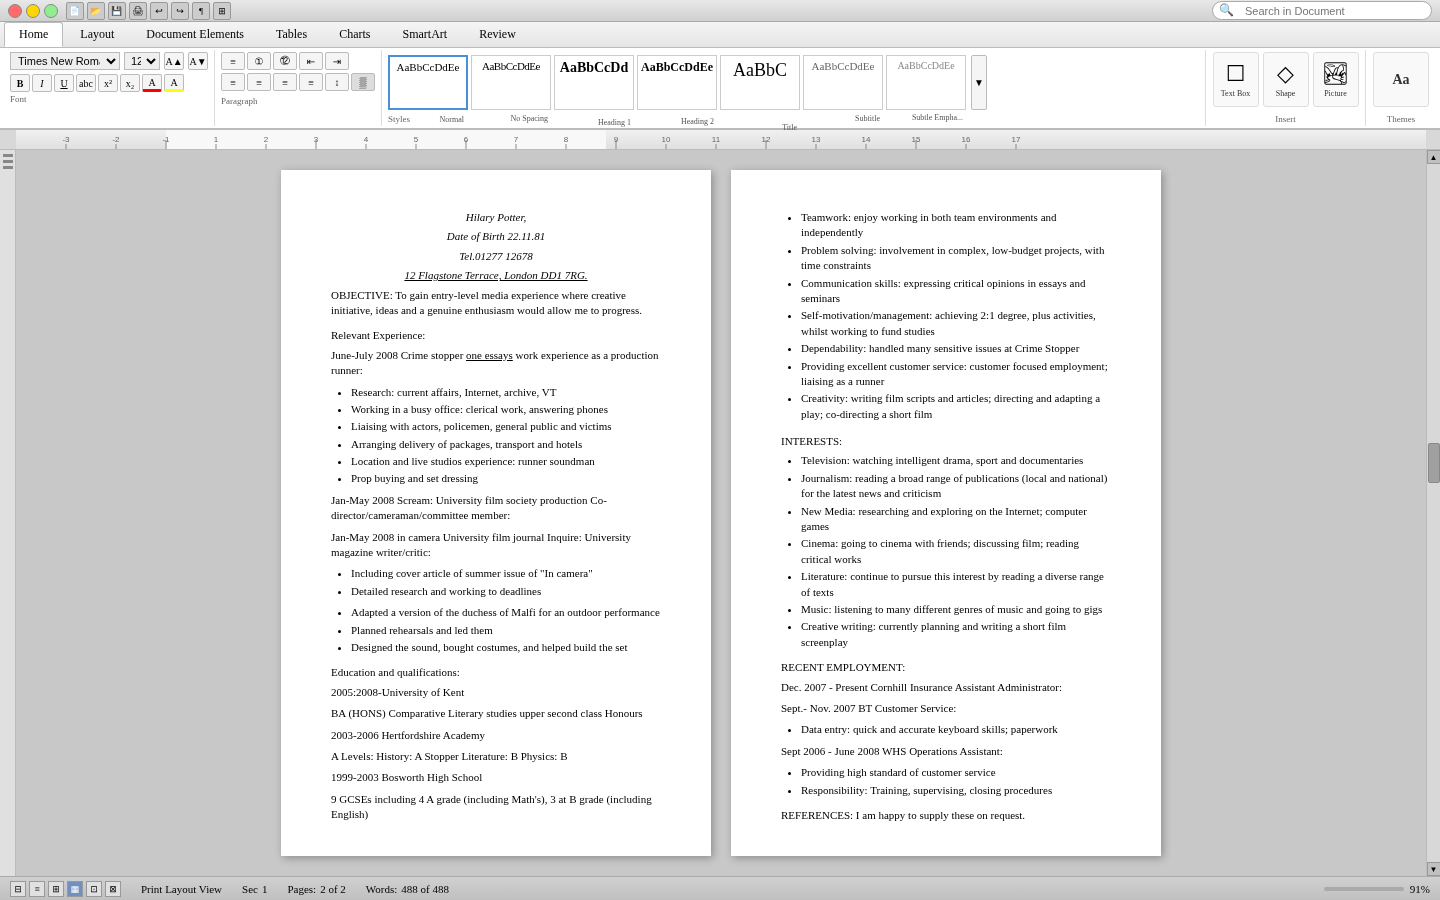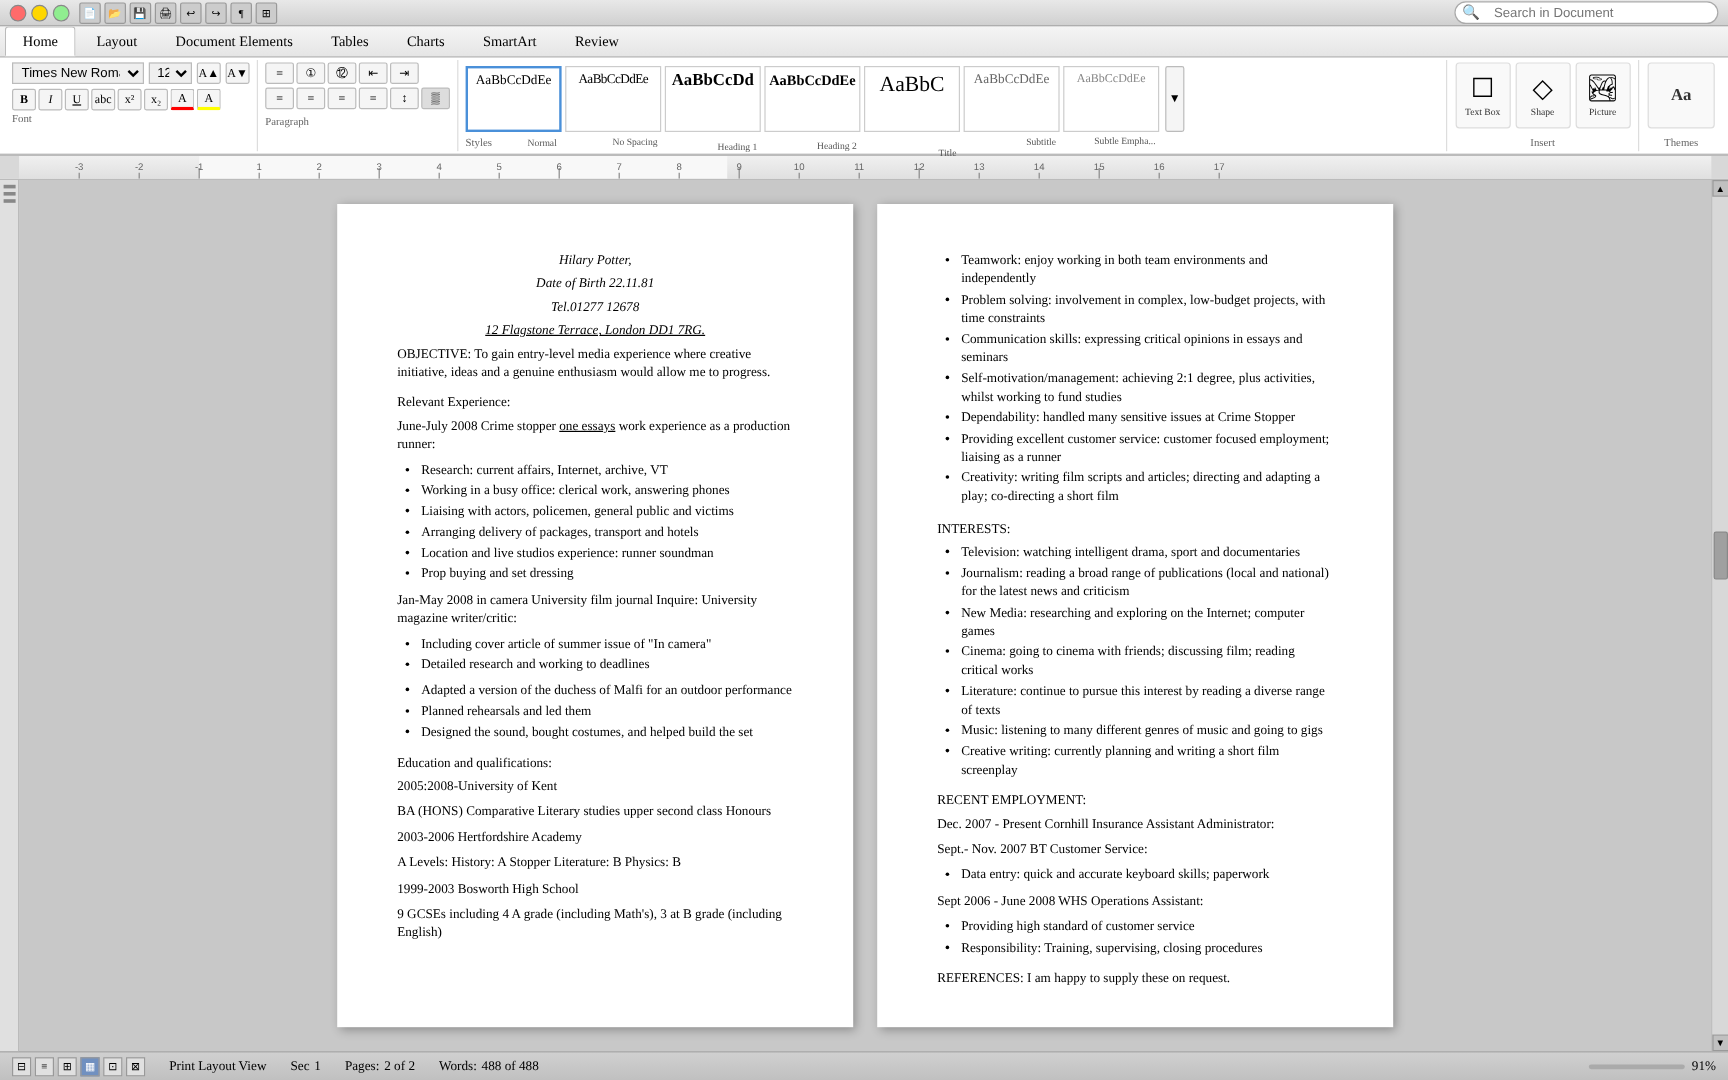--- a/index.html
+++ b/index.html
@@ -509,20 +509,21 @@
         <div class="doc-p">June-July 2008 Crime stopper <span style="text-decoration:underline;">one essays</span> work experience as a production runner:</div>
         <ul class="doc-ul">
           <li>Research: current affairs, Internet, archive, VT</li>
           <li>Working in a busy office: clerical work, answering phones</li>
           <li>Liaising with actors, policemen, general public and victims</li>
           <li>Arranging delivery of packages, transport and hotels</li>
           <li>Location and live studios experience: runner soundman</li>
           <li>Prop buying and set dressing</li>
         </ul>
 
+        <div class="doc-p">Jan-May 2008 Scream: University film society production Co-director/cameraman/committee member:</div>
 
         <div class="doc-p">Jan-May 2008 in camera University film journal Inquire: University magazine writer/critic:</div>
         <ul class="doc-ul">
           <li>Including cover article of summer issue of "In camera"</li>
           <li>Detailed research and working to deadlines</li>
         </ul>
 
         <ul class="doc-ul">
           <li>Adapted a version of the duchess of Malfi for an outdoor performance</li>
           <li>Planned rehearsals and led them</li>

